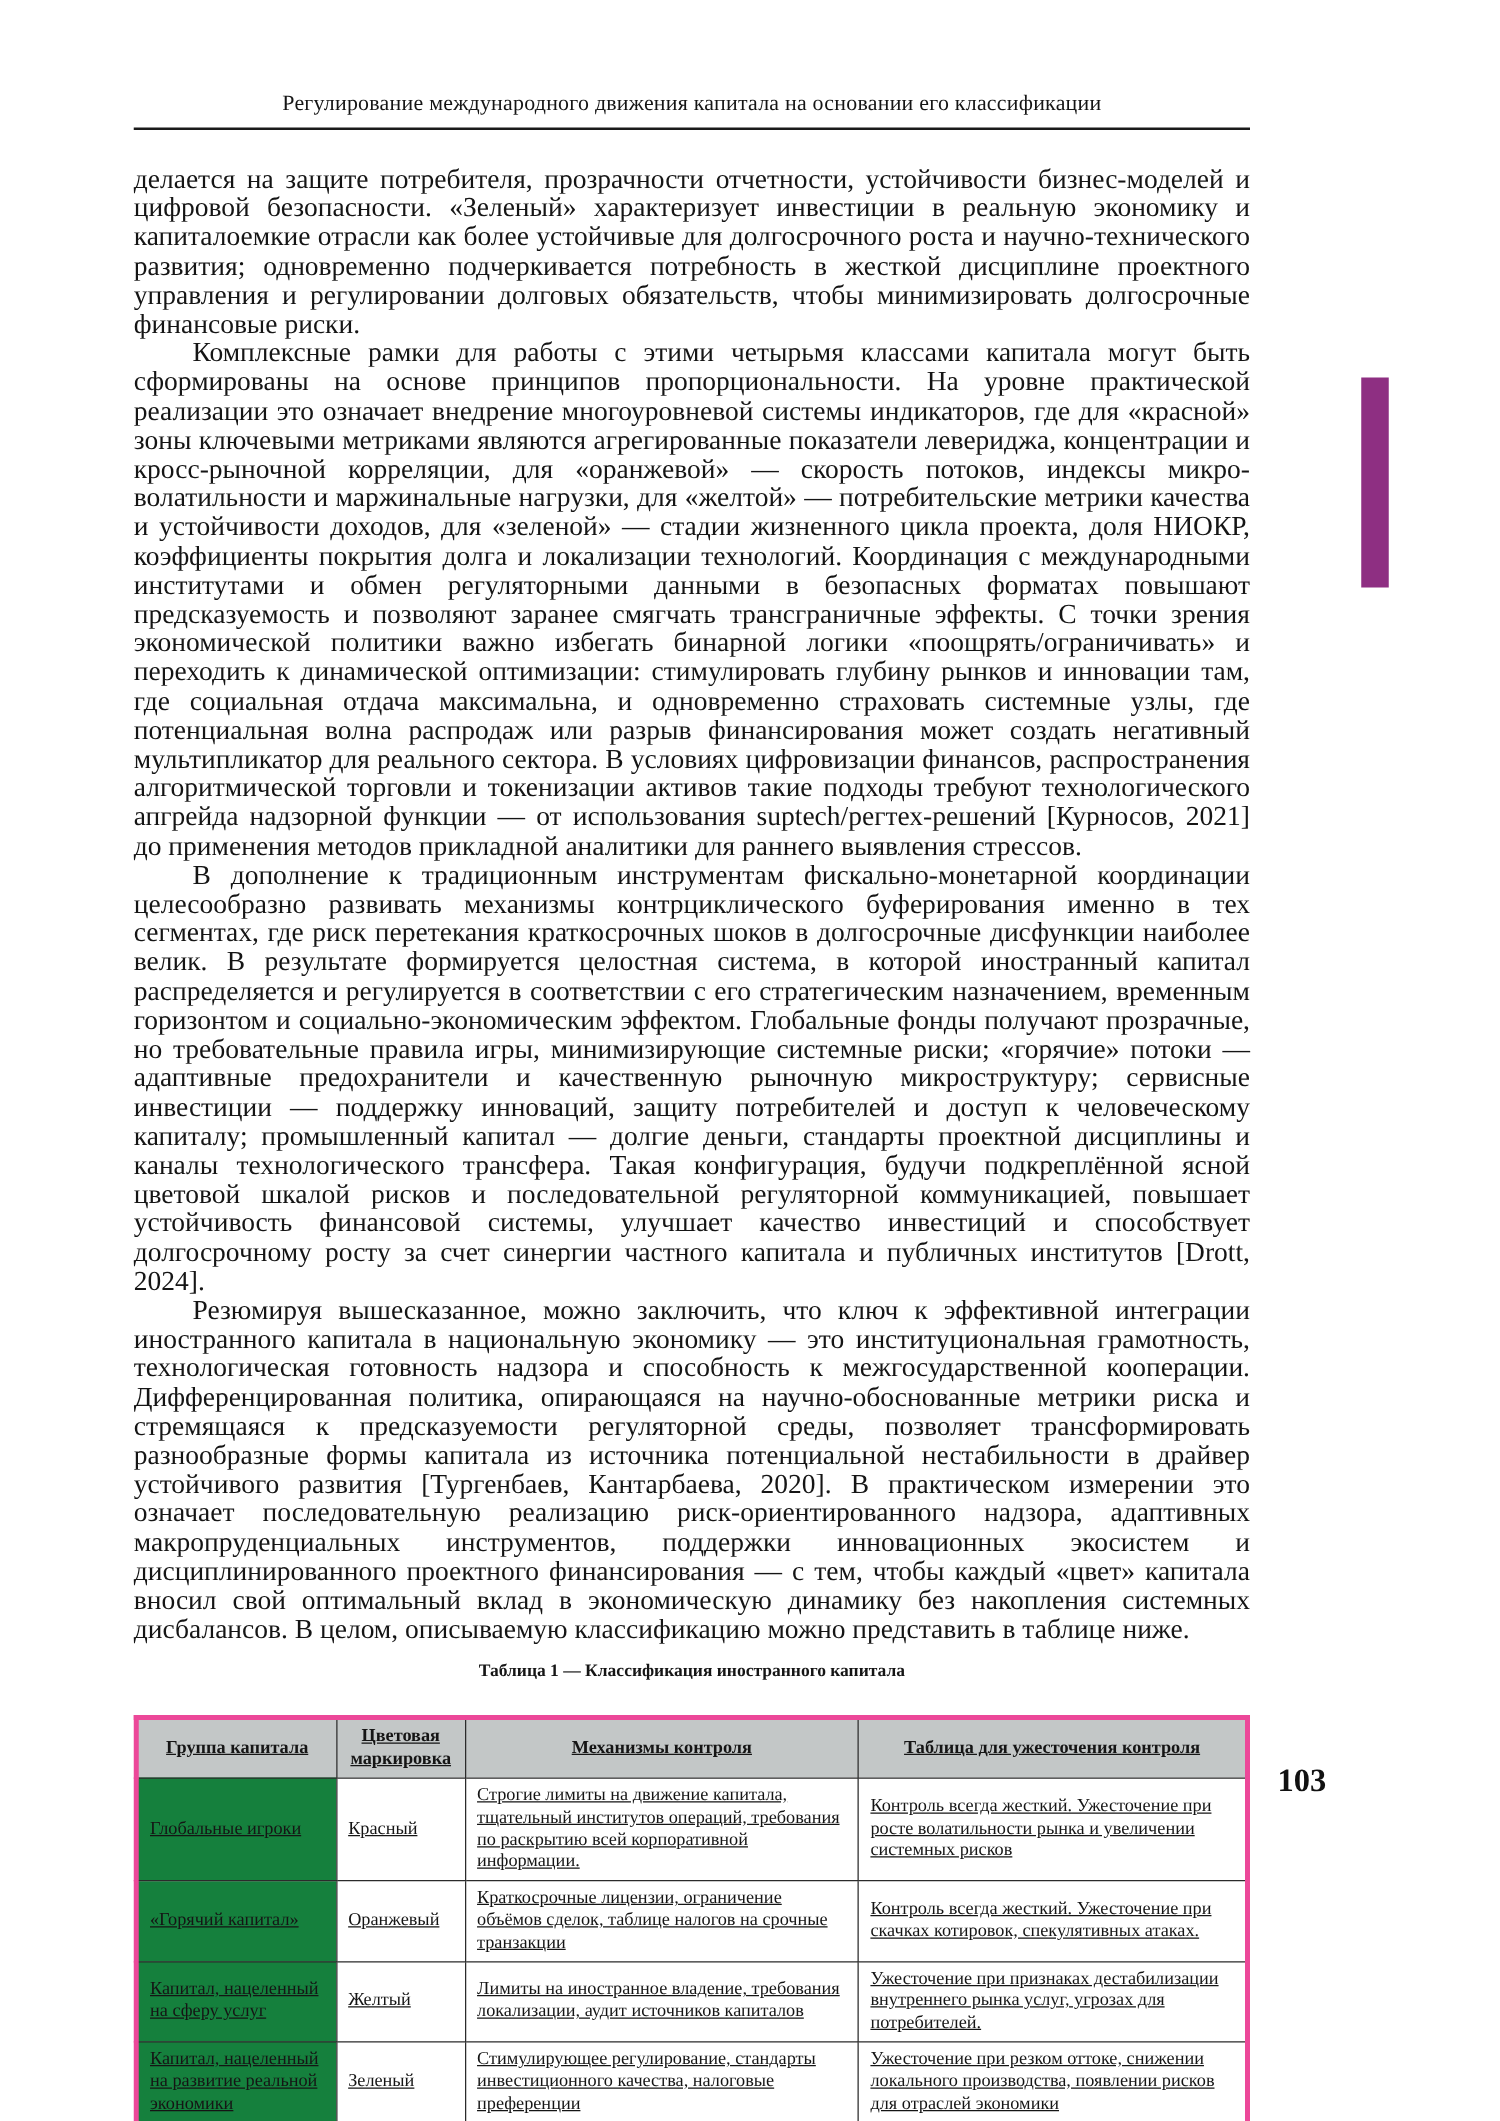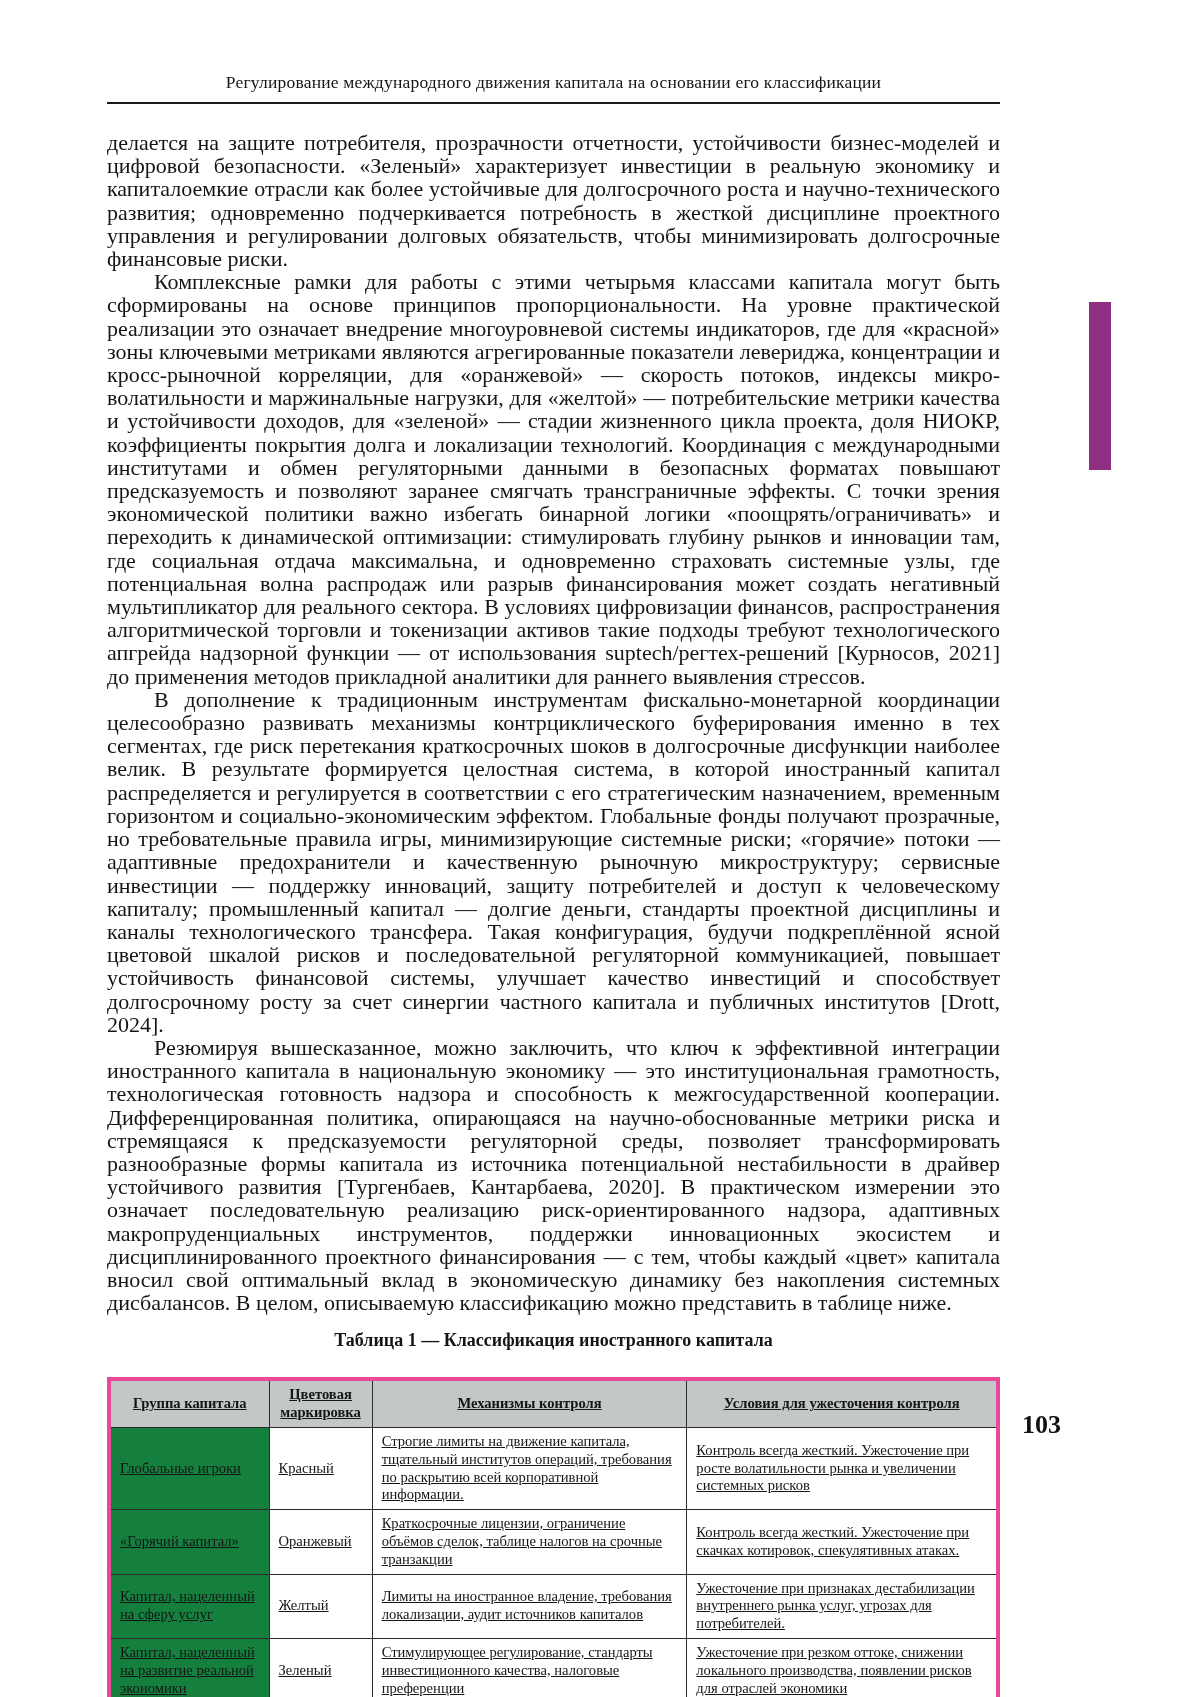--- a/index.html
+++ b/index.html
@@ -38,21 +38,21 @@
     text-align: justify;
     hyphens: auto;
     -webkit-hyphens: auto;
   }
   .body-text p { text-indent: 47px; }
   .body-text p.first { text-indent: 0; }
   .table-caption {
     margin-top: 16px;
     text-align: center;
     font-weight: bold;
-    font-size: 18px;
+    font-size: 14px;
   }
   table.cap-table {
     margin-top: 26px;
     width: 100%;
     border-collapse: collapse;
     border: 4px solid #ec4899;
     text-decoration: underline;
   }
   .cap-table th, .cap-table td {
     border: 1.5px solid #2b2b2b;
@@ -114,21 +114,21 @@
         <col style="width:18%">
         <col style="width:11.6%">
         <col style="width:35.4%">
         <col style="width:35%">
       </colgroup>
       <thead>
         <tr>
           <th>Группа капитала</th>
           <th>Цветовая маркировка</th>
           <th>Механизмы контроля</th>
-          <th>Условия для ужесточения контроля</th>
+          <th>Таблица для ужесточения контроля</th>
         </tr>
       </thead>
       <tbody>
         <tr>
           <td class="group-cell">Глобальные игроки</td>
           <td>Красный</td>
           <td>Строгие лимиты на движение капитала, тщательный институтов операций, требования по раскрытию всей корпоративной информации.</td>
           <td>Контроль всегда жесткий. Ужесточение при росте волатильности рынка и увеличении системных рисков</td>
         </tr>
         <tr>

